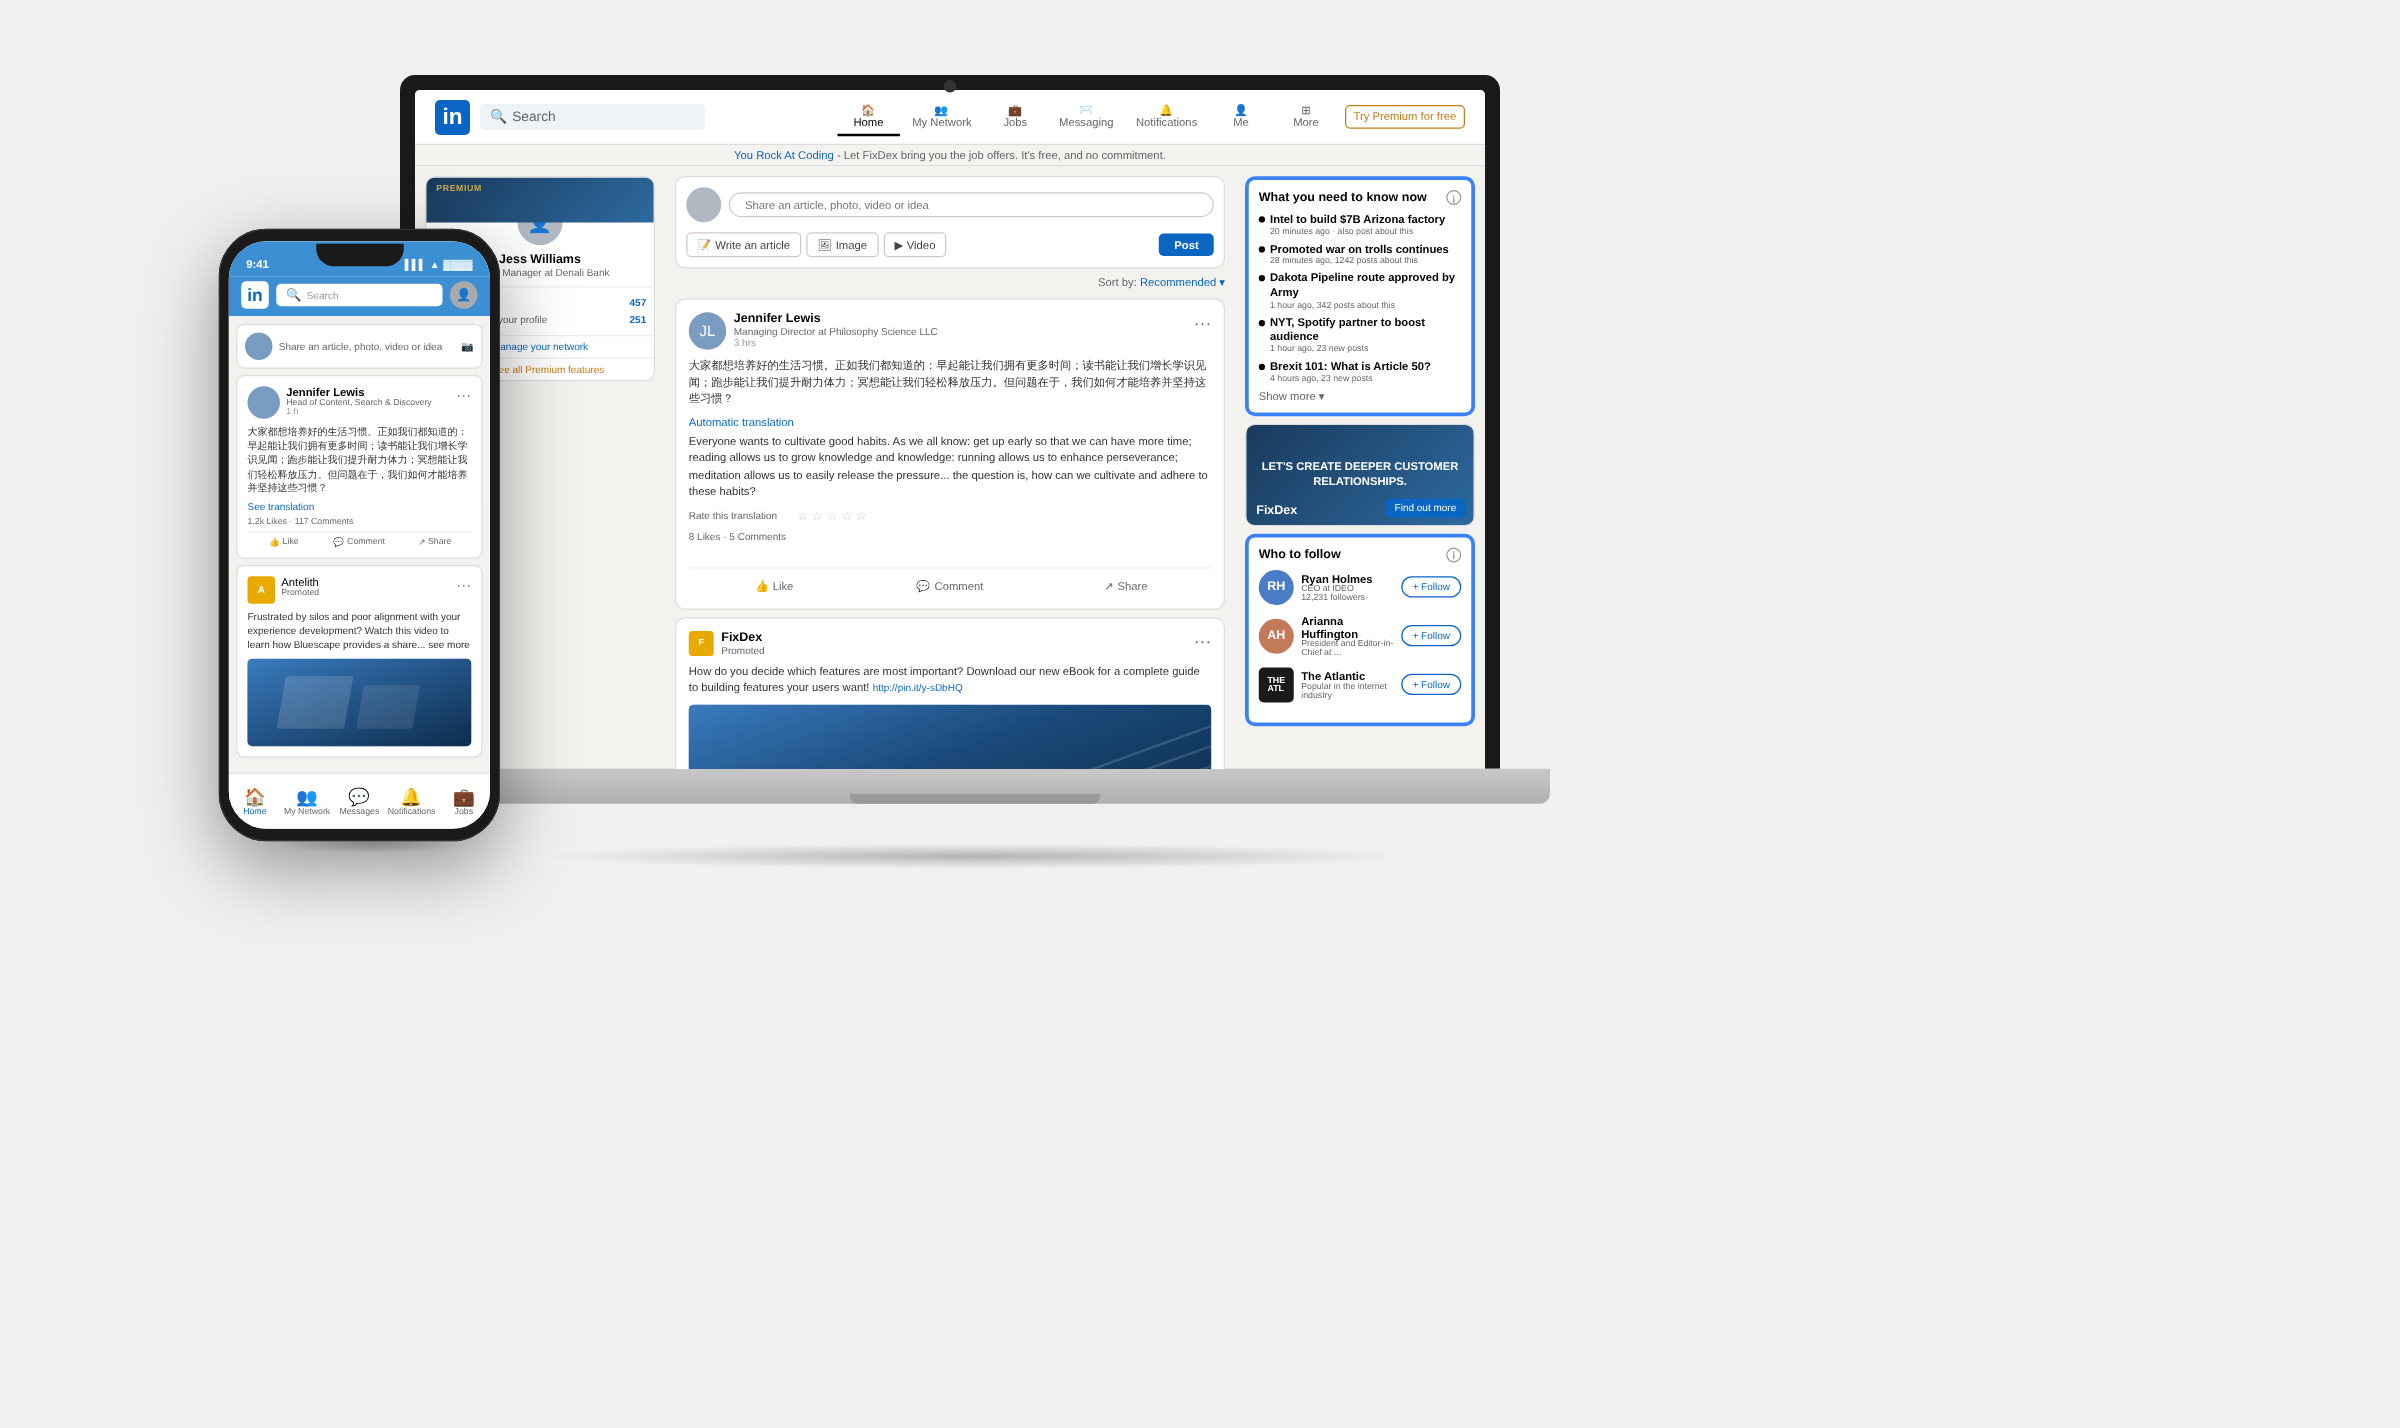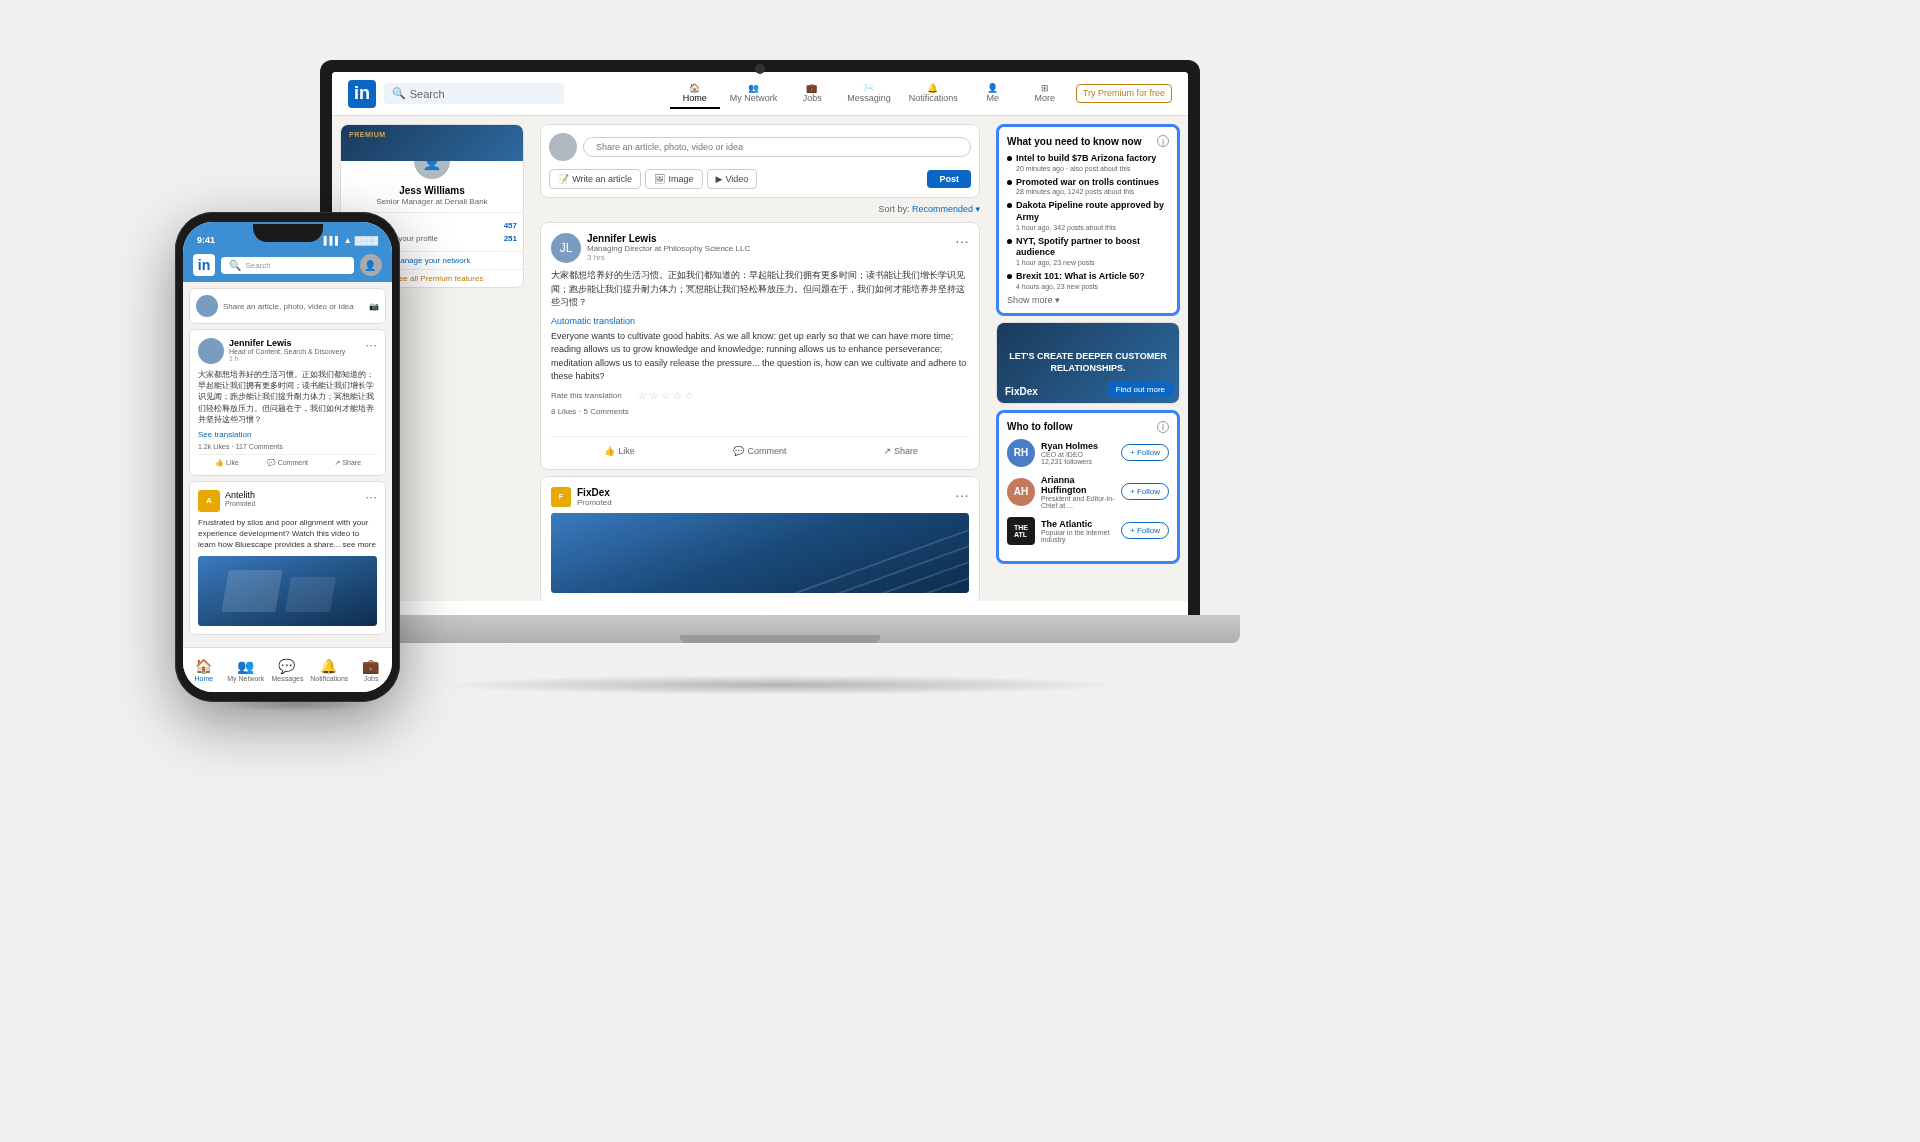--- a/index.html
+++ b/index.html
@@ -585,21 +585,21 @@
       justify-content: center;
       font-size: 8px;
       color: #fff;
       font-weight: bold;
     }
 
     
     .phone-wrapper {
       position: absolute;
       left: 175px;
-      top: 212px;
+      top: 183px;
       width: 243px;
       height: 490px;
     }
     .phone-outer {
       width: 225px;
       height: 490px;
       background: #1a1a1a;
       border-radius: 38px;
       padding: 10px 8px;
       box-shadow: 0 20px 60px rgba(0,0,0,0.4), inset 0 0 0 1px #333;
@@ -893,20 +893,23 @@
           </div>
           <div class="li-nav-item">
             <span>⊞</span>
             <span>More</span>
           </div>
           <button class="li-premium-btn">Try Premium
 for free</button>
         </div>
       </div>
 
+      <div class="li-ad-banner">
+        <span style="color:#0a66c2; cursor:pointer;">You Rock At Coding</span><span> - Let FixDex bring you the job offers. It's free, and no commitment.</span>
+      </div>
 
       <div class="li-main">
 
         <div class="li-left">
           <div class="li-profile-card">
             <div class="li-profile-banner"></div>
             <div class="li-profile-avatar">👤</div>
             <div class="li-profile-name">Jess Williams</div>
             <div class="li-profile-title">Senior Manager at Denali Bank</div>
             <div class="li-profile-stats">
@@ -994,20 +997,24 @@
 
           <div class="li-post-card">
             <div class="li-post-header">
               <div class="li-promoted-badge">F</div>
               <div class="li-post-meta">
                 <div class="li-post-name">FixDex</div>
                 <div class="li-promoted-label">Promoted</div>
               </div>
               <span class="li-post-more">···</span>
             </div>
+            <div class="li-post-body">
+              <span>How do you decide which features are most important? Download our new eBook for a complete guide to building features your users want!</span>
+              <span class="li-link-url">http://pin.it/y-sDbHQ</span>
+            </div>
             <div class="li-post-image">
               <div class="li-escalator-visual">
                 <div class="li-esc-line" style="top:20%;"></div>
                 <div class="li-esc-line" style="top:40%;"></div>
                 <div class="li-esc-line" style="top:60%;"></div>
                 <div class="li-esc-line" style="top:80%;"></div>
               </div>
             </div>
 
           </div>

